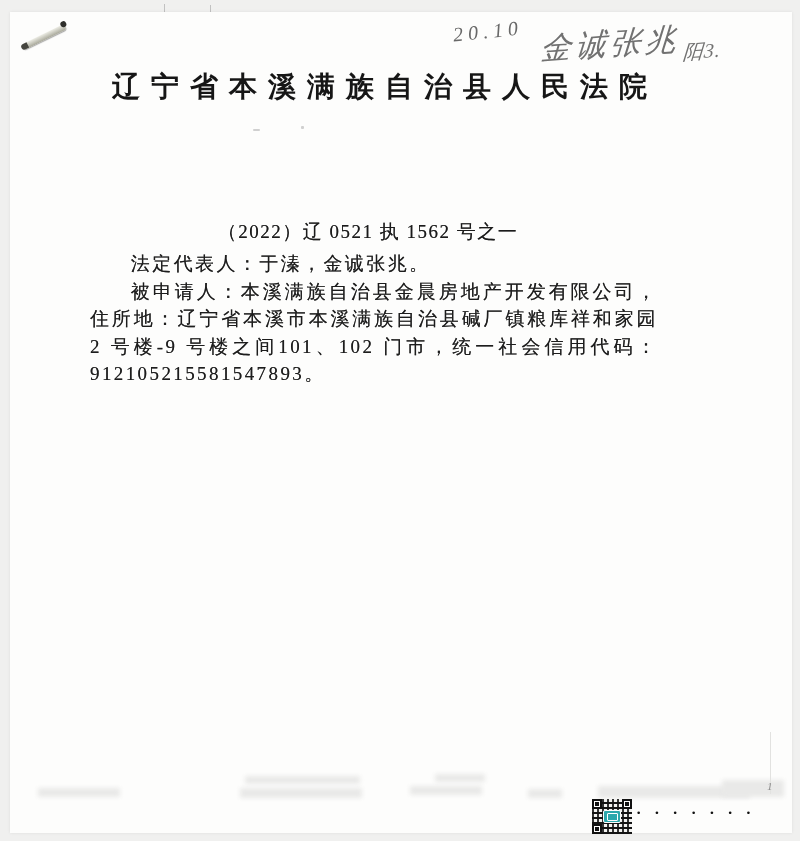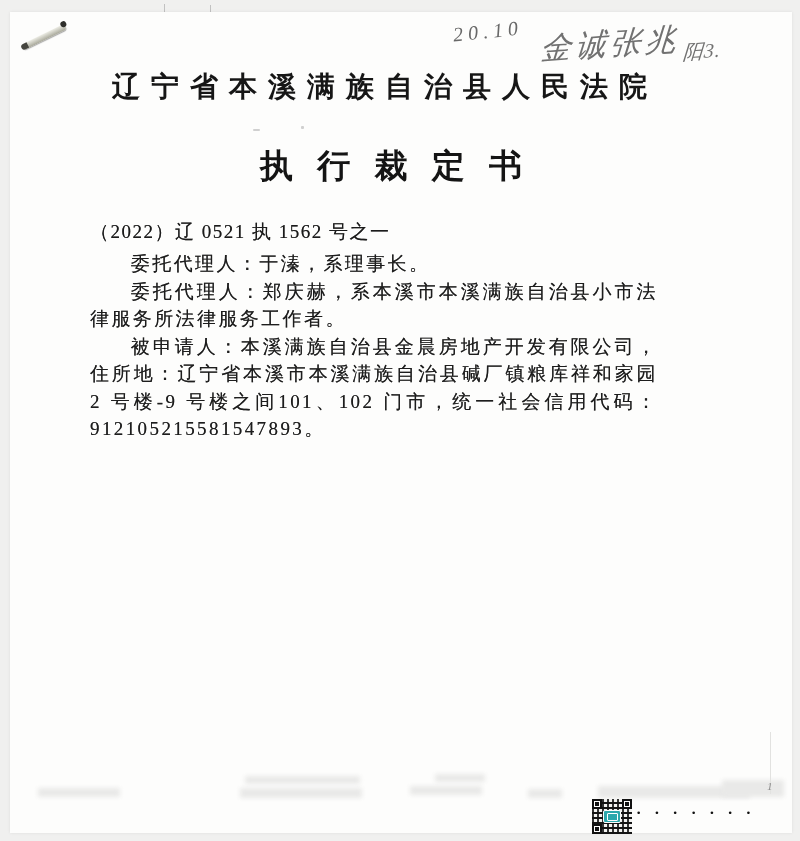--- a/index.html
+++ b/index.html
@@ -45,21 +45,21 @@
     position:absolute;left:0;top:132px;width:100%;margin:0;text-align:center;
     font-size:33px;font-weight:700;letter-spacing:8px;color:#141414;
     transform:translateX(-6px);
   }
   .mark{position:absolute;background:#ababab;opacity:.55;border-radius:1px;}
   .m1{left:243px;top:117px;width:7px;height:2px;}
   .m2{left:291px;top:114px;width:3px;height:3px;}
 
   .text-col{position:absolute;left:80px;top:208px;width:568px;}
   .case-number{
-    text-align:left;padding-right:12px;font-size:19px;letter-spacing:1.5px;
+    text-align:center;padding-right:12px;font-size:19px;letter-spacing:1.5px;
     line-height:24px;margin-bottom:6px;color:#1b1b1b;
     text-shadow:0 0 .5px rgba(20,20,20,.65);
   }
   .para{
     margin:0;font-size:19px;line-height:27.5px;color:#1d1d1d;
     text-align:justify;text-indent:2.15em;letter-spacing:2.4px;
     text-shadow:0 0 .5px rgba(20,20,20,.65);
   }
 
   
@@ -112,26 +112,24 @@
   <div class="staple"></div>
 
   <div class="hw hw-date">20.10</div>
   <div class="hw hw-note"><span>金诚张兆</span><span class="suffix">阳3.</span></div>
 
   <h1 class="court">辽宁省本溪满族自治县人民法院</h1>
 
   <div class="mark m1"></div>
   <div class="mark m2"></div>
 
-  <h2 class="doc-title">执 行 裁 定 书</h2>
 
   <div class="text-col">
     <div class="case-number">（2022）辽 0521 执 1562 号之一</div>
-    <p class="para">委托代理人：于溱，系理事长。</p>
-    <p class="para">委托代理人：郑庆赫，系本溪市本溪满族自治县小市法律服务所法律服务工作者。</p>
+    <p class="para">法定代表人：于溱，金诚张兆。</p>
     <p class="para">被申请人：本溪满族自治县金晨房地产开发有限公司，住所地：辽宁省本溪市本溪满族自治县碱厂镇粮库祥和家园2 号楼-9 号楼之间101、102 门市，统一社会信用代码：912105215581547893。</p>
   </div>
 
   <div class="ghost g1"></div>
   <div class="ghost g2"></div>
   <div class="ghost g3"></div>
   <div class="ghost g4"></div>
   <div class="ghost g5"></div>
   <div class="ghost g6"></div>
   <div class="ghost g7"></div>

